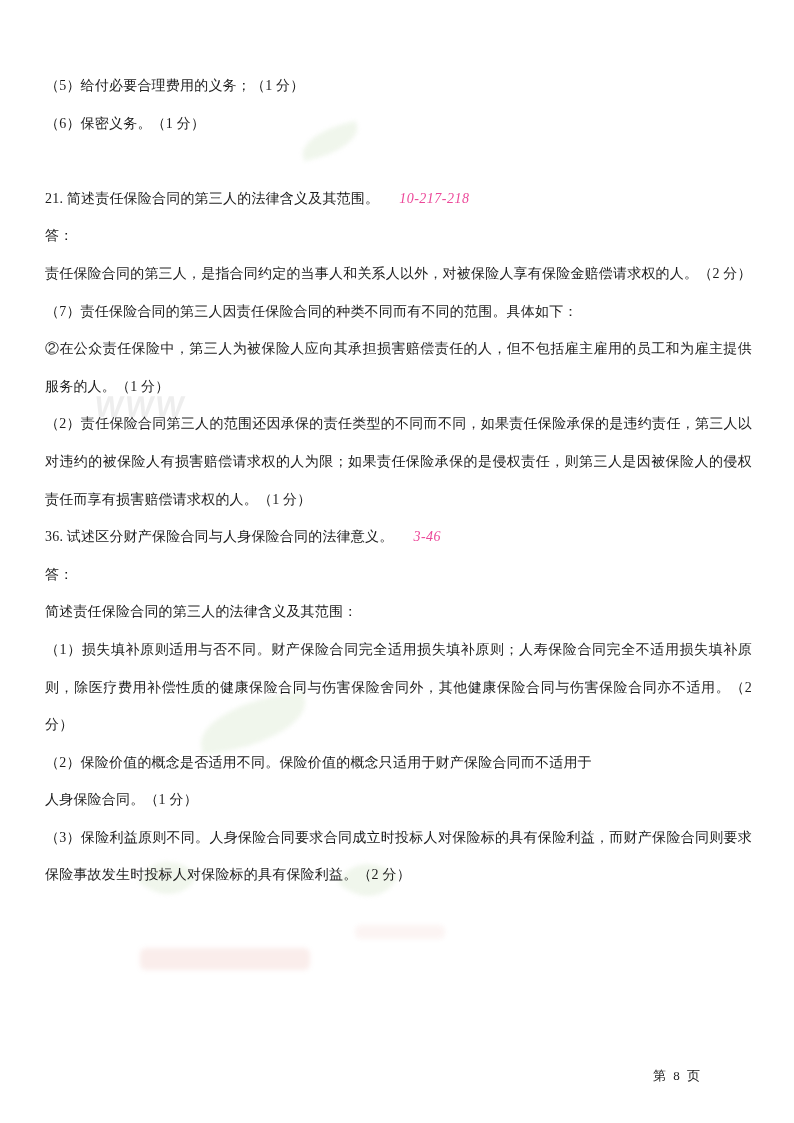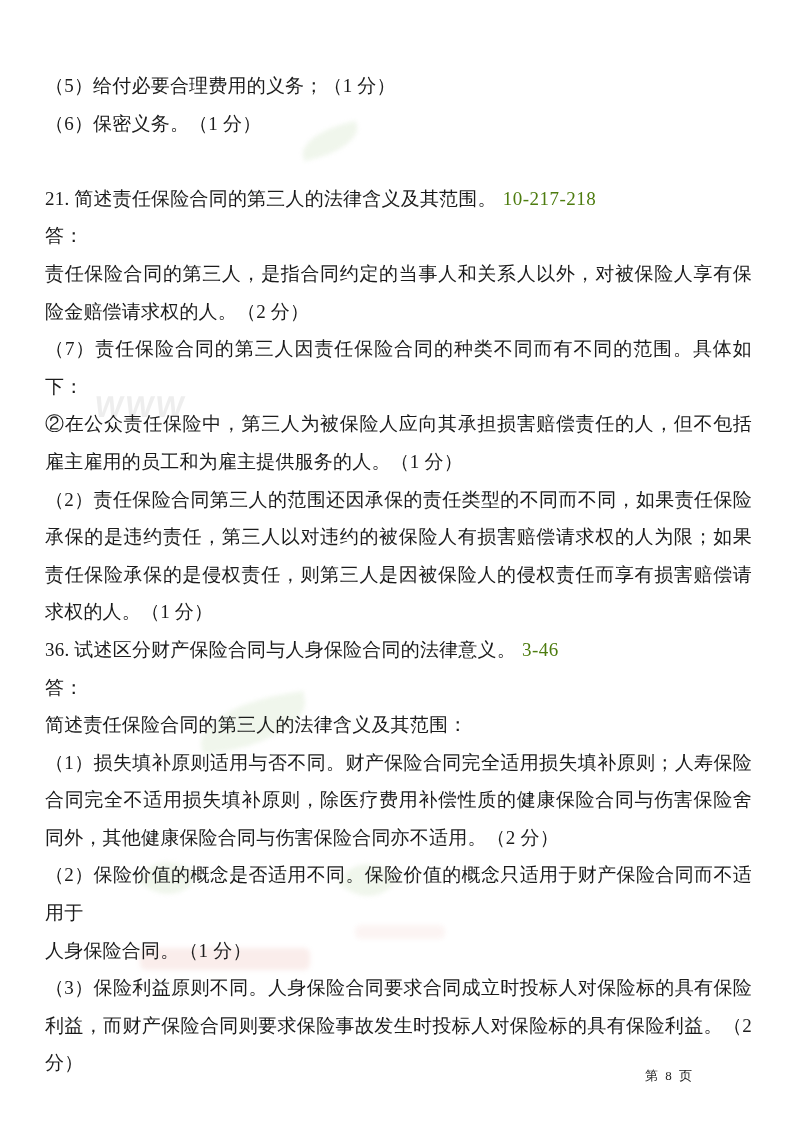--- a/index.html
+++ b/index.html
@@ -13,33 +13,33 @@
     color: #1b1b1b;
   }
   .content {
     position: absolute;
     left: 45px;
     top: 67px;
     width: 707px;
   }
   .para {
     margin: 0;
-    font-size: 19px;
+    font-size: 14px;
     line-height: 37.6px;
     text-align: justify;
     text-justify: inter-ideograph;
     white-space: pre-line;
     letter-spacing: 0.2px;
   }
   .blank-before { margin-top: 37.6px; }
-  .ref { color: #4d7c0f; margin-left: 6px; letter-spacing: 0.5px; }
+  .ref { color: #ec4899; margin-left: 20px; letter-spacing: 0.5px; font-style: italic; }
   .footer {
     position: absolute;
     top: 1066px;
-    right: 100px;
+    right: 92px;
     font-size: 13px;
     line-height: 20px;
     color: #222;
     letter-spacing: 2px;
   }
   
   .wm { position: absolute; pointer-events: none; }
   .wm-www {
     font-family: "Liberation Sans", sans-serif;
     font-weight: bold;

